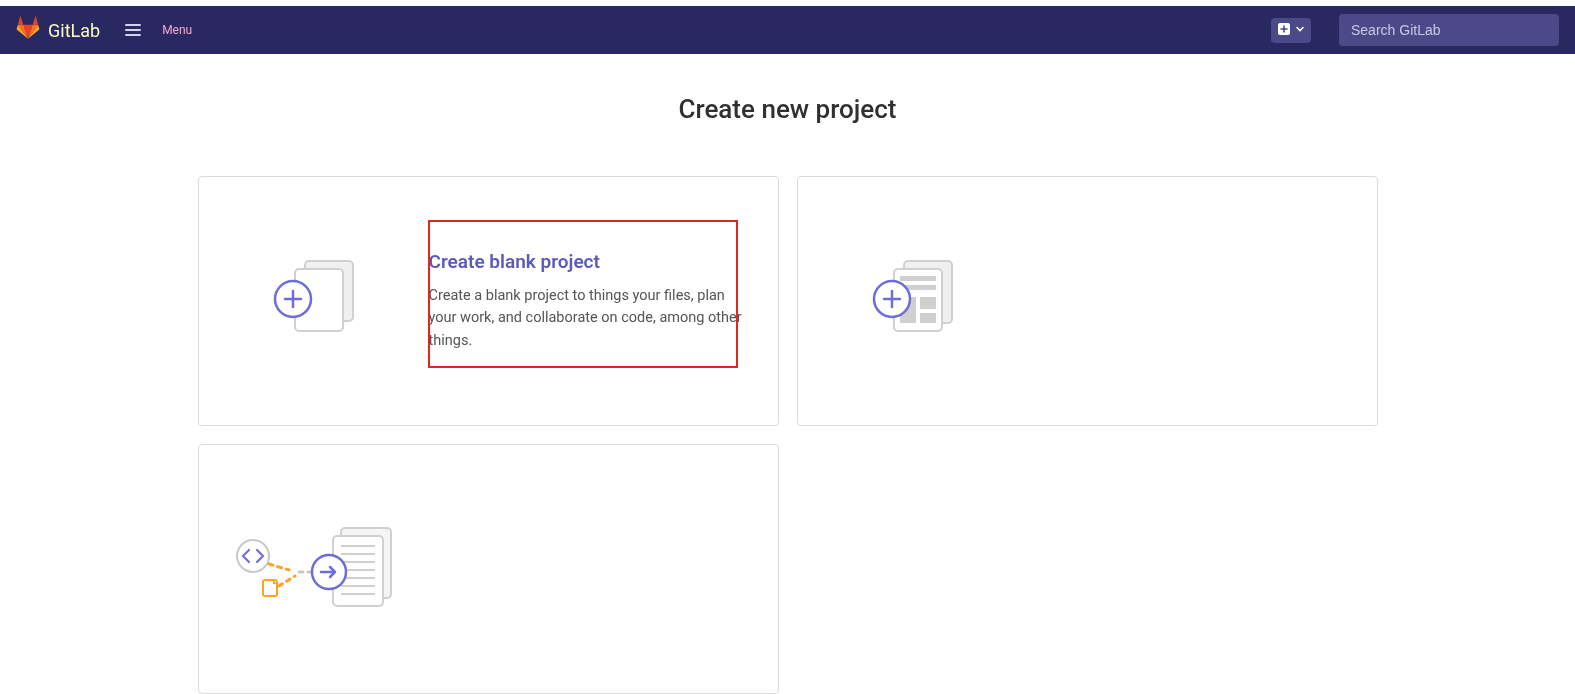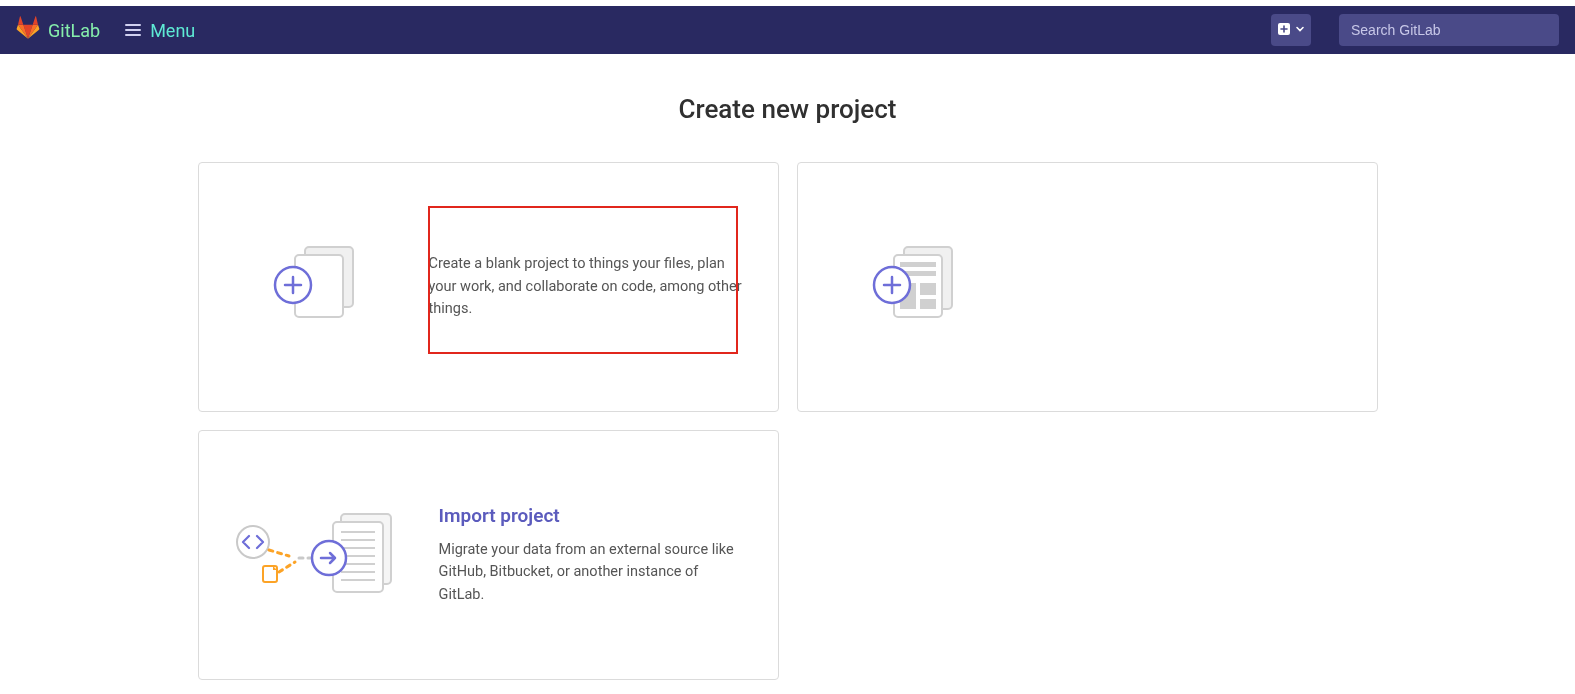--- a/index.html
+++ b/index.html
@@ -13,26 +13,26 @@
   .navbar {
     background: #292961;
     height: 48px;
     display: flex;
     align-items: center;
     padding: 0 16px;
     justify-content: space-between;
     margin-top: 6px; 
   }
   .navbar-left { display: flex; align-items: center; gap: 16px; }
-  .gitlab-logo { display: flex; align-items: center; gap: 8px; color: #86efac; font-size: 18px; }
+  .gitlab-logo { display: flex; align-items: center; gap: 8px; color: #fef9c3; font-size: 18px; }
   .logo-svg { width: 24px; height: 24px; }
-  .menu-btn { display: flex; align-items: center; gap: 8px; color: #5eead4; font-size: 18px; cursor: pointer; padding: 6px 8px; }
+  .menu-btn { display: flex; align-items: center; gap: 20px; color: #f9a8d4; font-size: 12px; cursor: pointer; padding: 6px 8px; }
   .hamburger { display: inline-block; }
   .hamburger svg { width: 18px; height: 18px; display:block; }
-  .navbar-right { display: flex; gap: 28px; }
+  .navbar-right { display: flex; align-items: center; gap: 28px; }
   .plus-dropdown {
     display: flex; align-items: center; gap: 4px;
     background: #4a4a88; padding: 4px 6px; border-radius: 4px; color: #fff; font-size: 12px;
     cursor: pointer;
   }
   .search-box {
     background: #4a4a88; border: none; border-radius: 4px;
     height: 32px; width: 220px; padding: 0 12px;
     color: #fff; font-size: 14px;
   }
@@ -41,21 +41,21 @@
   .content {
     max-width: 1180px;
     margin: 0 auto;
     padding: 40px 0 60px;
   }
   .page-title {
     text-align: center;
     font-size: 26px;
     font-weight: 500;
     color: #303030;
-    margin-bottom: 38px;
+    margin-bottom: 52px;
   }
   .cards-grid {
     display: grid;
     grid-template-columns: 1fr 1fr;
     gap: 18px;
   }
   .card {
     border: 1px solid #dbdbdb;
     border-radius: 4px;
     padding: 40px 30px;
@@ -146,20 +146,21 @@
       <div class="card">
         <div class="card-icon">
           <svg width="110" height="100" viewBox="0 0 110 100">
             <rect x="46" y="10" width="48" height="60" rx="4" fill="#f0f0f0" stroke="#d0d0d0" stroke-width="2"></rect>
             <rect x="36" y="18" width="48" height="62" rx="4" fill="#ffffff" stroke="#d0d0d0" stroke-width="2"></rect>
             <circle cx="34" cy="48" r="18" fill="#fff" stroke="#6e6ed8" stroke-width="2.5"></circle>
             <path d="M34 40v16M26 48h16" stroke="#6e6ed8" stroke-width="2.5" stroke-linecap="round"></path>
           </svg>
         </div>
         <div class="card-text">
+          <div class="card-title">Create blank project</div>
           <div class="card-desc">Create a blank project to things your files, plan your work, and collaborate on code, among other things.</div>
         </div>
       </div>
 
       <div class="card">
         <div class="card-icon">
           <svg width="110" height="100" viewBox="0 0 110 100">
             <rect x="46" y="10" width="48" height="62" rx="4" fill="#f0f0f0" stroke="#d0d0d0" stroke-width="2"></rect>
             <rect x="36" y="18" width="48" height="62" rx="4" fill="#ffffff" stroke="#d0d0d0" stroke-width="2"></rect>
             <rect x="42" y="25" width="36" height="5" fill="#d0d0d0"></rect>
@@ -194,23 +195,19 @@
             <path d="M44 66 L48 70 L44 70 Z" fill="#fca326"></path>
 
             <line x1="40" y1="50" x2="60" y2="56" stroke="#fca326" stroke-width="3" stroke-linecap="round" stroke-dasharray="4 5"></line>
             <line x1="50" y1="72" x2="66" y2="62" stroke="#fca326" stroke-width="3" stroke-linecap="round" stroke-dasharray="4 5"></line>
             <line x1="70" y1="58" x2="90" y2="58" stroke="#c9c9c9" stroke-width="3" stroke-linecap="round" stroke-dasharray="4 5"></line>
 
             <circle cx="100" cy="58" r="17" fill="#fff" stroke="#6e6ed8" stroke-width="2.5"></circle>
             <path d="M92 58h14m0 0l-5-5m5 5l-5 5" stroke="#6e6ed8" stroke-width="2.5" fill="none" stroke-linecap="round" stroke-linejoin="round"></path>
           </svg>
         </div>
-        <div class="card-text">
-          <div class="card-title">Import project</div>
-          <div class="card-desc">Migrate your data from an external source like GitHub, Bitbucket, or another instance of GitLab.</div>
-        </div>
       </div>
 
     </div>
 
     <div class="highlight-box" style="left:230px; top:44px; width:310px; height:148px;"></div>
   </div>
 </div>
 
 </body></html>

